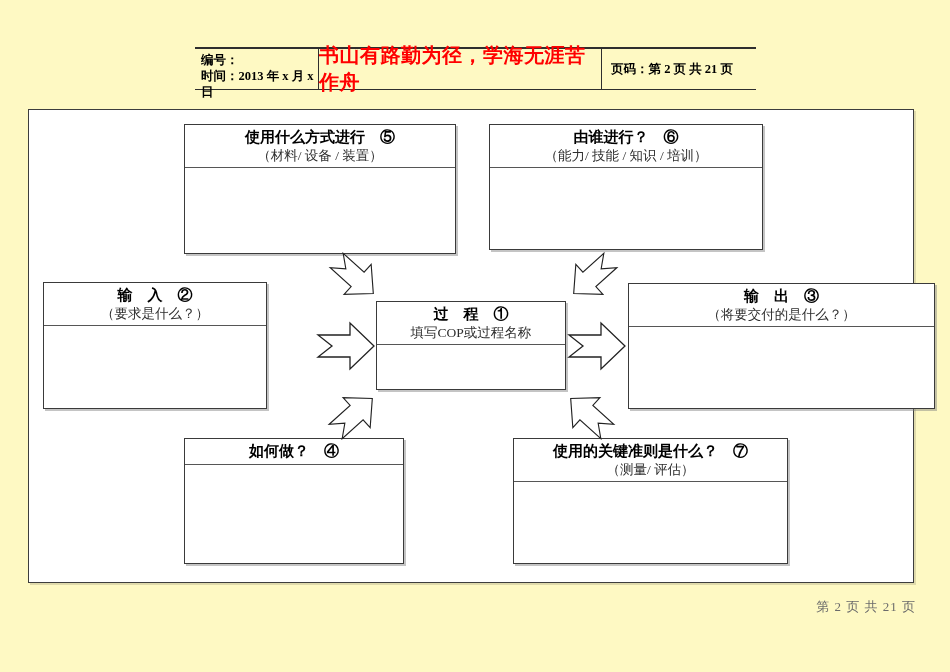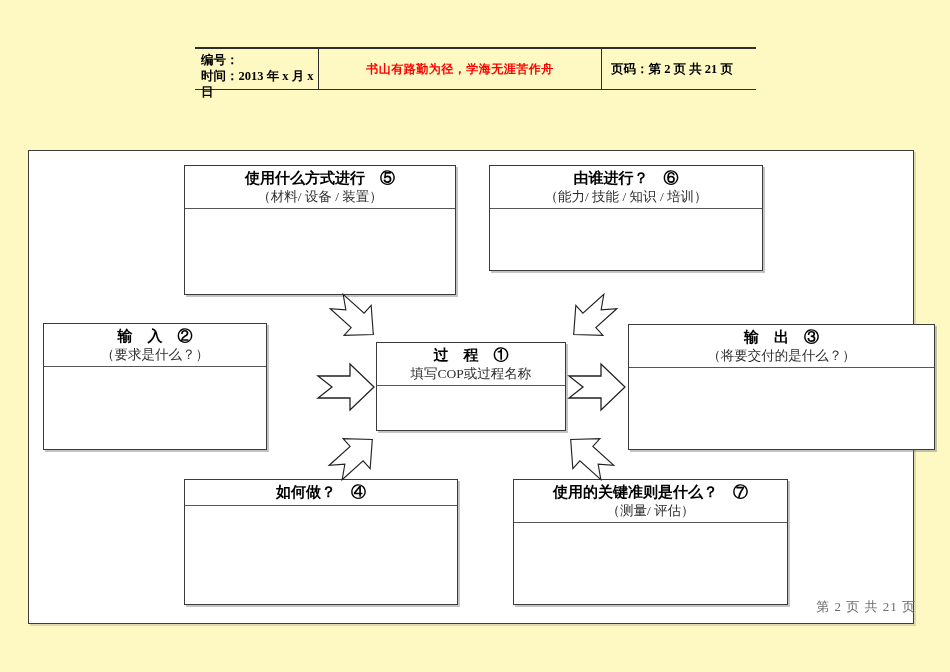--- a/index.html
+++ b/index.html
@@ -10,42 +10,42 @@
     overflow:hidden;
   }
 
   
   .hdr { position:absolute; left:195px; top:47px; width:561px; height:43px;
          border-top:2px solid #2e2e2e; border-bottom:1.5px solid #2e2e2e; }
   .hdr-cell { position:absolute; top:0; height:100%; }
   .hdr-c1 { left:0; width:123px; padding:3px 0 0 6px; font-size:12.5px; font-weight:bold; line-height:16px; }
   .hdr-c2 { left:123px; width:284px; border-left:1.5px solid #2e2e2e; border-right:1.5px solid #2e2e2e;
             display:flex; align-items:center; justify-content:center;
-            font-size:12px; font-weight:bold; letter-spacing:.5px; }
+            font-size:20px; font-weight:bold; letter-spacing:.5px; }
   .hdr-c3 { left:407px; width:154px; display:flex; align-items:center; padding-left:9px;
             font-size:12.5px; font-weight:bold; }
 
   
   .diagram { position:absolute; left:28px; top:109px; width:886px; height:474px;
              border:1.5px solid #3d3d3d; background:#fff;
-             box-shadow:2px 2px 0 rgba(0,0,0,.12);margin-top:41px; }
+             box-shadow:2px 2px 0 rgba(0,0,0,.12); }
 
   .node { position:absolute; background:#fff; border:1.3px solid #3a3a3a;
           box-shadow:2px 2px 0 rgba(125,125,125,.45); }
   .node-header { border-bottom:1.7px solid #565656; text-align:center; padding:3px 2px 3px; }
   .node-title { font-weight:bold; font-size:15px; line-height:19px; color:#000; white-space:nowrap; }
   .node-sub   { font-size:13.5px; line-height:17px; color:#2e2e2e; white-space:nowrap; }
   .node-body  { width:100%; }
 
   .n-methods  { left:155px; top:14px;  width:272px; height:130px; }
-  .n-who      { left:460px; top:14px;  width:274px; height:106px; }
+  .n-who      { left:460px; top:14px;  width:274px; height:126px; }
   .n-input    { left:14px;  top:172px; width:224px; height:127px; }
   .n-process  { left:347px; top:191px; width:190px; height:89px;  }
   .n-output   { left:599px; top:173px; width:307px; height:126px; }
-  .n-how      { left:155px; top:328px; width:274px; height:126px; }
+  .n-how      { left:155px; top:328px; width:220px; height:126px; }
   .n-criteria { left:484px; top:328px; width:275px; height:126px; }
 
   .arrows { position:absolute; left:0; top:0; width:886px; height:474px; pointer-events:none; }
   .arrows polygon { fill:#ffffff; stroke:#222222; stroke-width:1.3; stroke-linejoin:miter; }
 
   
   .footer { position:absolute; right:34px; top:598px; font-size:13px; color:#6b6b6b;
             letter-spacing:1px; }
 </style>
 </head>

